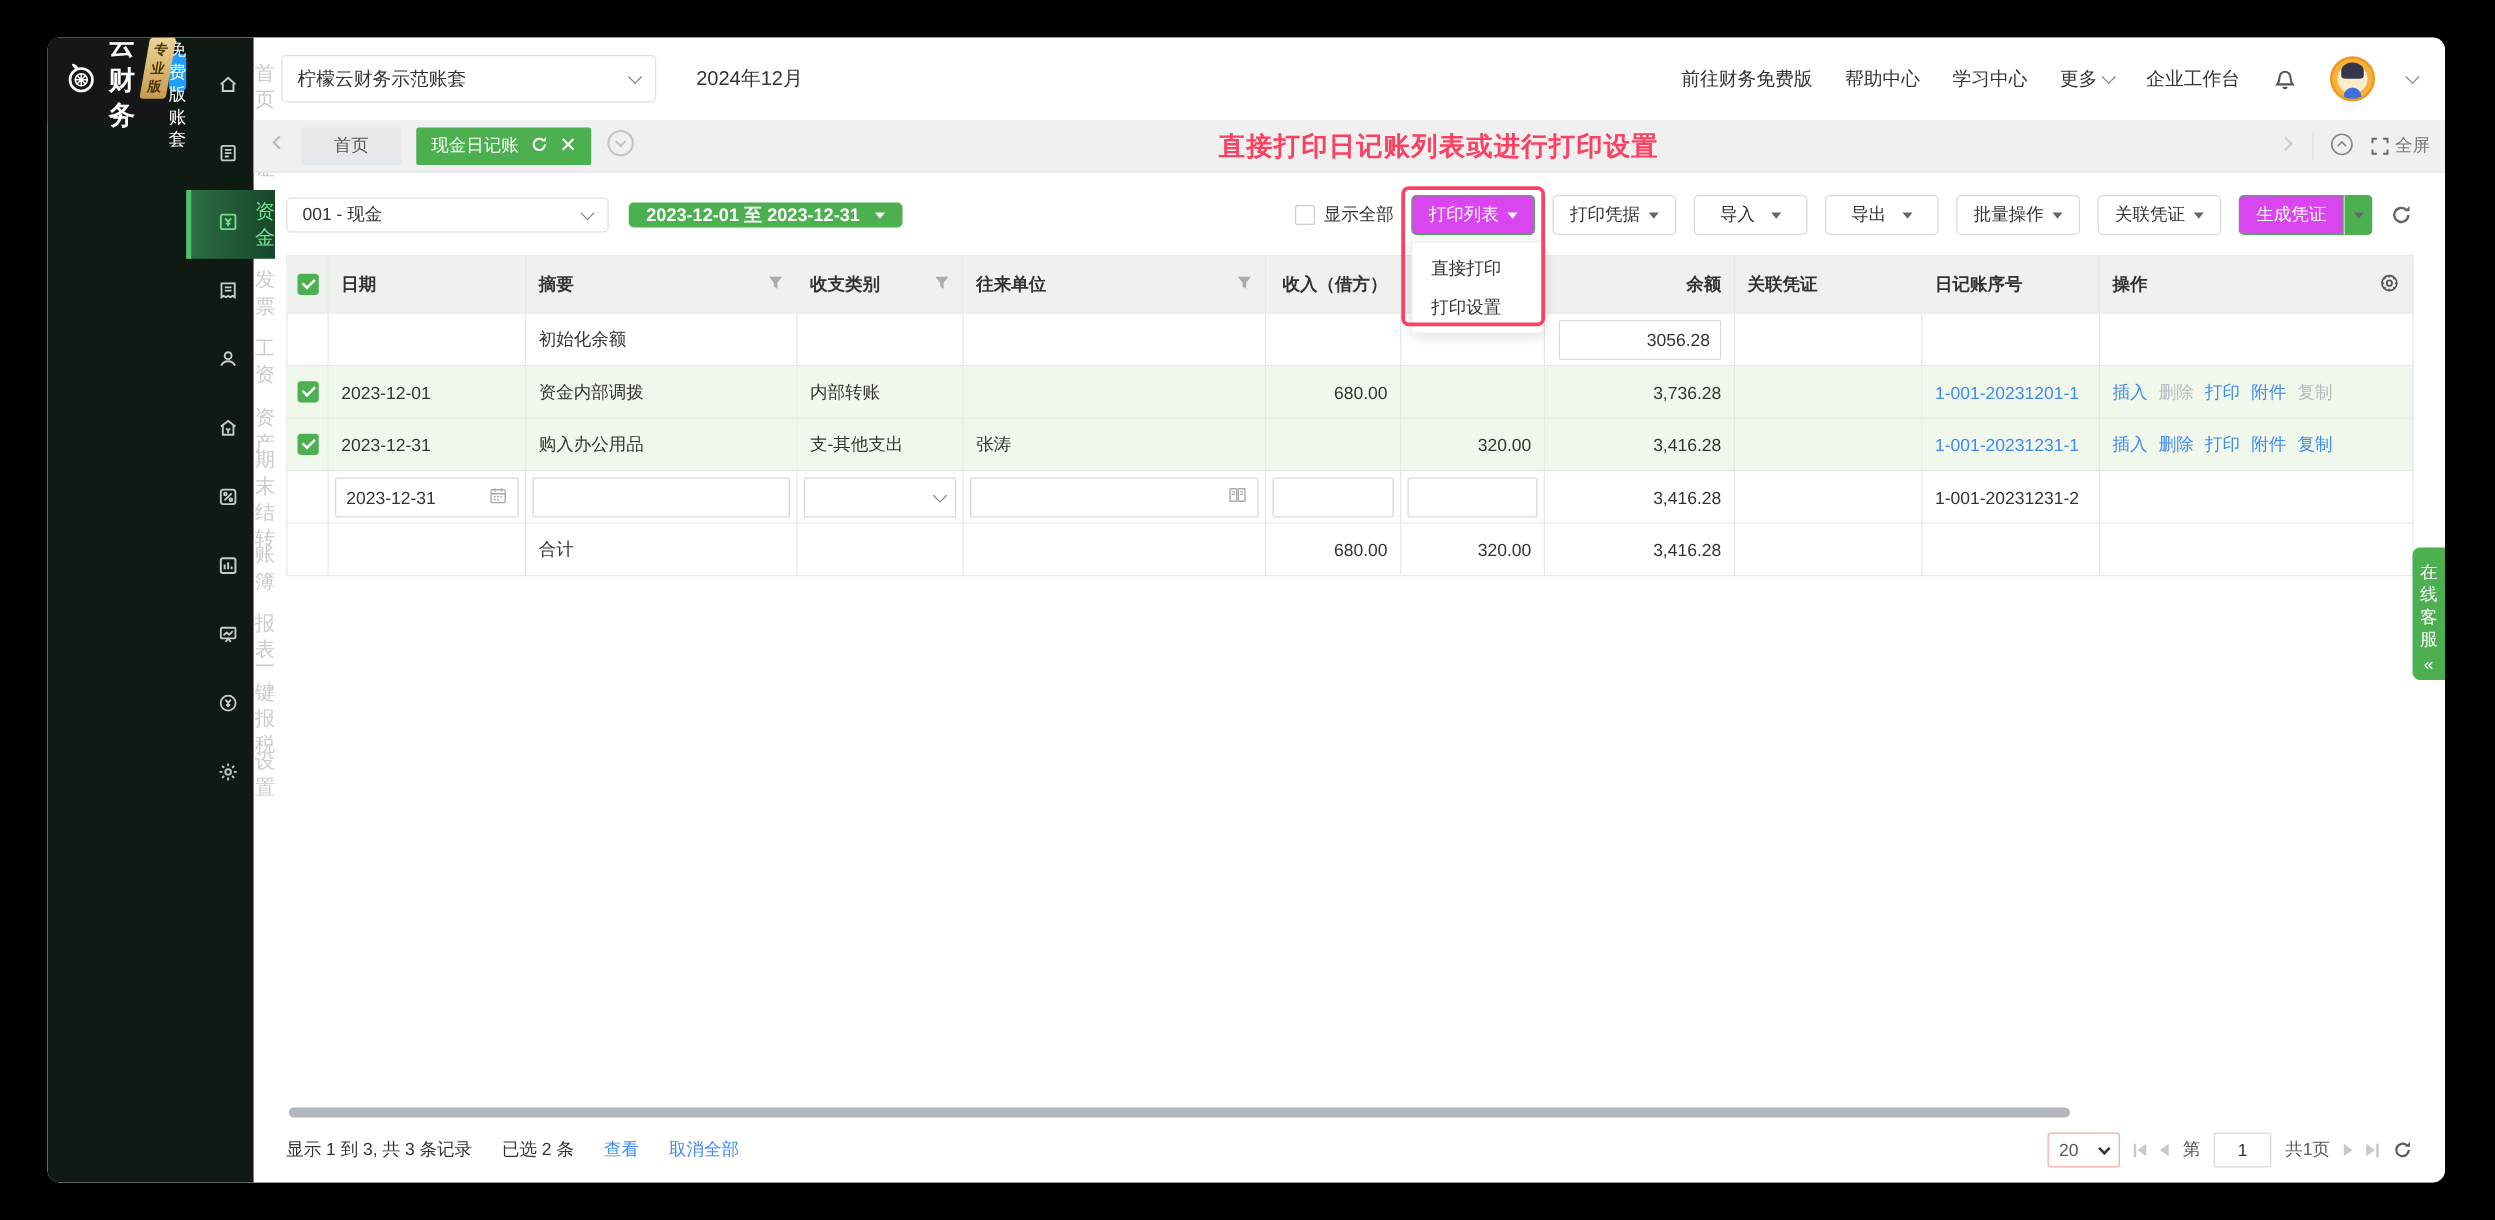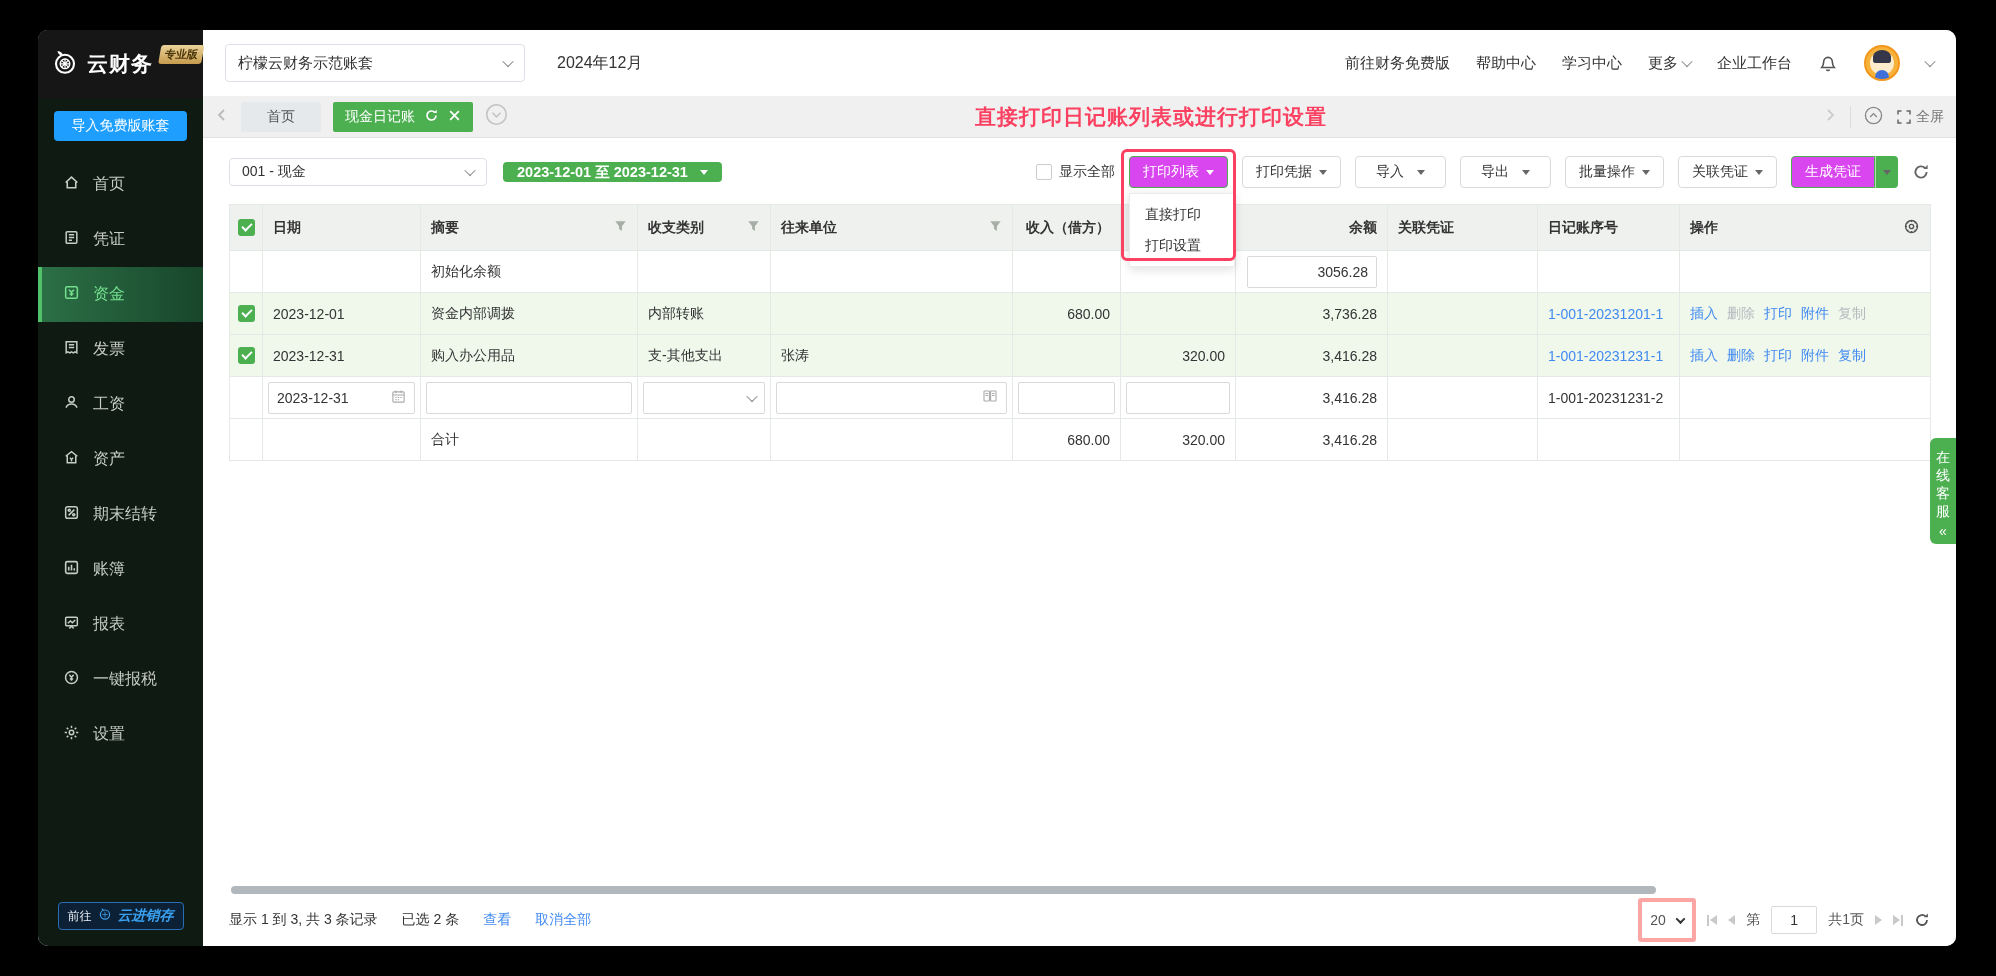--- a/index.html
+++ b/index.html
@@ -1,20 +1,20 @@
 <!DOCTYPE html>
 <html><head>
 <meta charset="utf-8">
 <style>
   * { margin:0; padding:0; box-sizing:border-box; font-family:"Liberation Sans","DejaVu Sans",sans-serif; }
   html,body { width:1996px; height:976px; background:#000; overflow:hidden; }
   .app { position:absolute; left:38px; top:30px; width:1918px; height:916px; background:#fff; border-radius:10px; overflow:hidden; display:flex; }
 
   
-  .sidebar { width:165px; background:#0f1a13; display:flex; flex-direction:column; flex-shrink:0; }
+  .sidebar { width:165px; background:#0f1a13; display:flex; flex-direction:row; flex-shrink:0; }
   .logo-area { height:68px; background:#161616; display:flex; align-items:center; padding-left:12px; gap:7px; }
   .logo-text { color:#fff; font-size:21px; font-weight:bold; letter-spacing:1px; }
   .logo-badge { background:linear-gradient(180deg,#ecd49a,#c69b4e); color:#4a3508; font-size:11px; font-weight:bold; padding:2px 5px; border-radius:3px; transform:skewX(-10deg) translateY(-10px); margin-left:-2px; }
   .import-btn { margin:13px auto 4px; width:133px; height:30px; background:#1e9fff; color:#fff; font-size:14px; border-radius:4px; display:flex; align-items:center; justify-content:center; cursor:pointer; }
   .menu { flex:1; padding-top:12px; }
   .menu-item { height:55px; display:flex; align-items:center; padding-left:25px; gap:13px; color:#c6cdc6; font-size:16px; position:relative; cursor:pointer; }
   .menu-item svg { flex-shrink:0; }
   .menu-item.active { background:linear-gradient(90deg,#2c7046,#18462b); color:#74e08e; }
   .menu-item.active::before { content:""; position:absolute; left:0; top:0; bottom:0; width:4px; background:#52c26a; }
   .brand-btn { margin:4px auto 16px; border:1px solid #2a6db5; background:#0c2135; border-radius:4px; padding:4px 9px; display:flex; gap:6px; align-items:center; cursor:pointer; }
@@ -80,21 +80,21 @@
   .op.dim { color:#b6babf; }
   .balbox { border:1px solid #d9d9d9; border-radius:2px; height:32px; line-height:30px; padding:0 8px; text-align:right; background:#fff; width:130px; margin-left:auto; }
   .cellbox { border:1px solid #d9d9d9; border-radius:2px; height:32px; display:flex; align-items:center; justify-content:space-between; padding:0 8px; background:#fff; color:#333; gap:4px; }
 
   
   .spacer { flex:1; }
   .hscroll { height:8px; margin:0 2px 8px; position:relative; flex-shrink:0; }
   .hthumb { position:absolute; left:0; top:0; height:8px; width:84%; background:#b2b7bc; border-radius:4px; cursor:pointer; }
   .footerbar { display:flex; align-items:center; height:36px; font-size:14px; color:#333; gap:24px; flex-shrink:0; }
   .pager { margin-left:auto; display:flex; align-items:center; gap:11px; color:#555; }
-  .psel { width:58px; height:44px; border:4px solid #fca5a5; border-radius:3px; display:flex; align-items:center; justify-content:space-between; padding:0 8px; cursor:pointer; }
+  .psel { width:58px; height:28px; border:1px solid #fca5a5; border-radius:3px; display:flex; align-items:center; justify-content:space-between; padding:0 8px; cursor:pointer; }
   .pchev { width:7px; height:7px; border-right:2px solid #333; border-bottom:2px solid #333; transform:rotate(45deg) translate(-1px,-1px); }
   .pinput { width:46px; height:28px; border:1px solid #d9d9d9; border-radius:2px; text-align:center; font-size:14px; color:#333; }
   .tri-l { width:0; height:0; border-top:5px solid transparent; border-bottom:5px solid transparent; border-right:7px solid #c9c9c9; }
   .tri-r { width:0; height:0; border-top:5px solid transparent; border-bottom:5px solid transparent; border-left:7px solid #c9c9c9; }
   .pbar { width:2px; height:11px; background:#c9c9c9; }
   .pnav { display:flex; align-items:center; gap:1px; cursor:pointer; }
 
   
   .service-tab { position:absolute; right:0; top:408px; width:26px; background:#4caf50; color:#fff; border-radius:6px 0 0 6px; padding:10px 0 5px; display:flex; flex-direction:column; align-items:center; z-index:6; cursor:pointer; }
   .service-text { width:16px; word-break:break-all; line-height:18px; font-size:14px; text-align:center; }

